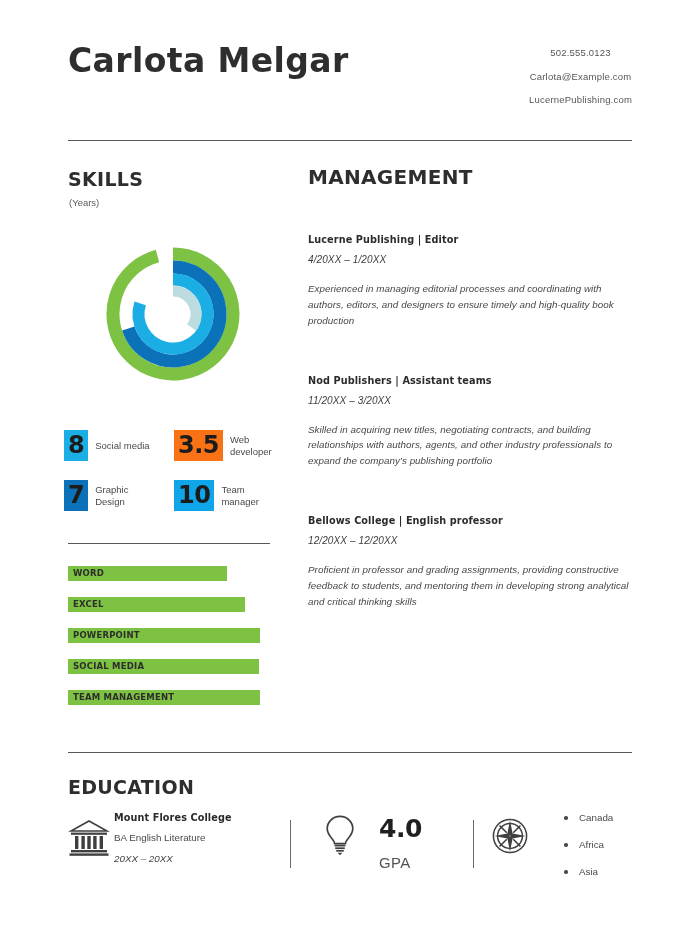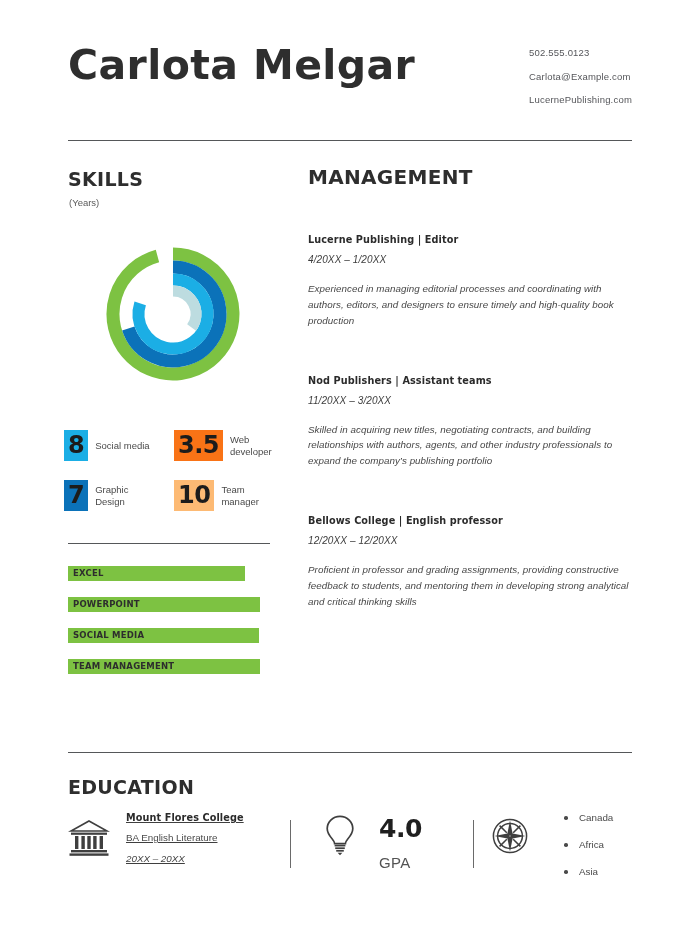--- a/index.html
+++ b/index.html
@@ -25,39 +25,39 @@
   
   .header {
     position: absolute;
     left: 68px;
     top: 44px;
     width: 564px;
     height: 82px;
   }
   .name {
     font-family: "DejaVu Sans", sans-serif;
-    font-size: 41px;
+    font-size: 33px;
     font-weight: 700;
     letter-spacing: 0.4px;
     color: #2e2e2e;
     line-height: 1.05;
     margin: 0;
     padding: 0;
   }
   .tagline {
     margin-top: 11px;
     font-size: 10.5px;
     color: #5b5b5b;
     letter-spacing: 0.15px;
   }
   .contact {
     position: absolute;
     right: 0;
     top: 4px;
-    text-align: left;
+    text-align: center;
     font-size: 9.5px;
     color: #55565a;
     line-height: 1;
   }
   .contact div { margin-bottom: 14px; letter-spacing: 0.2px; }
   .contact div:last-child { margin-bottom: 0; }
 
   .rule-full {
     position: absolute;
     left: 68px;
@@ -220,21 +220,21 @@
     height: 80px;
     display: flex;
     align-items: flex-start;
   }
   .edu-school-block {
     display: flex;
     align-items: flex-start;
     width: 222px;
   }
   .icon-bank { flex: 0 0 auto; margin-top: 4px; }
-  .school-text { margin-left: 16px; margin-top: -2px; text-decoration: underline; }
+  .school-text { margin-left: 4px; margin-top: -2px; }
   .school-name {
     font-family: "DejaVu Sans", sans-serif;
     font-size: 9.7px;
     font-weight: 700;
     color: #2b2b2b;
     margin-bottom: 9px;
     letter-spacing: 0.1px;
   }
   .school-degree {
     font-size: 9.8px;
@@ -341,28 +341,32 @@
     </div>
     <div class="legend-cell cell-1">
       <span class="lg-num" style="background: #f97316;">3.5</span>
       <span class="lg-label">Web developer</span>
     </div>
     <div class="legend-cell cell-2">
       <span class="lg-num" style="background: rgb(11, 114, 185);">7</span>
       <span class="lg-label">Graphic Design</span>
     </div>
     <div class="legend-cell cell-3">
-      <span class="lg-num" style="background: #fdba74;">10</span>
+      <span class="lg-num" style="background: #0ea5e9;">10</span>
       <span class="lg-label">Team manager</span>
     </div>
   </div>
 
   <div class="rule-short"></div>
 
   <div class="bars">
+    <div class="bar-row">
+      <div class="bar-fill" style="width: 159px; background: rgb(125, 194, 66);"></div>
+      <div class="bar-text">WORD</div>
+    </div>
     <div class="bar-row">
       <div class="bar-fill" style="width: 177px; background: rgb(125, 194, 66);"></div>
       <div class="bar-text">EXCEL</div>
     </div>
     <div class="bar-row">
       <div class="bar-fill" style="width: 192px; background: rgb(125, 194, 66);"></div>
       <div class="bar-text">POWERPOINT</div>
     </div>
     <div class="bar-row">
       <div class="bar-fill" style="width: 191px; background: rgb(125, 194, 66);"></div>

